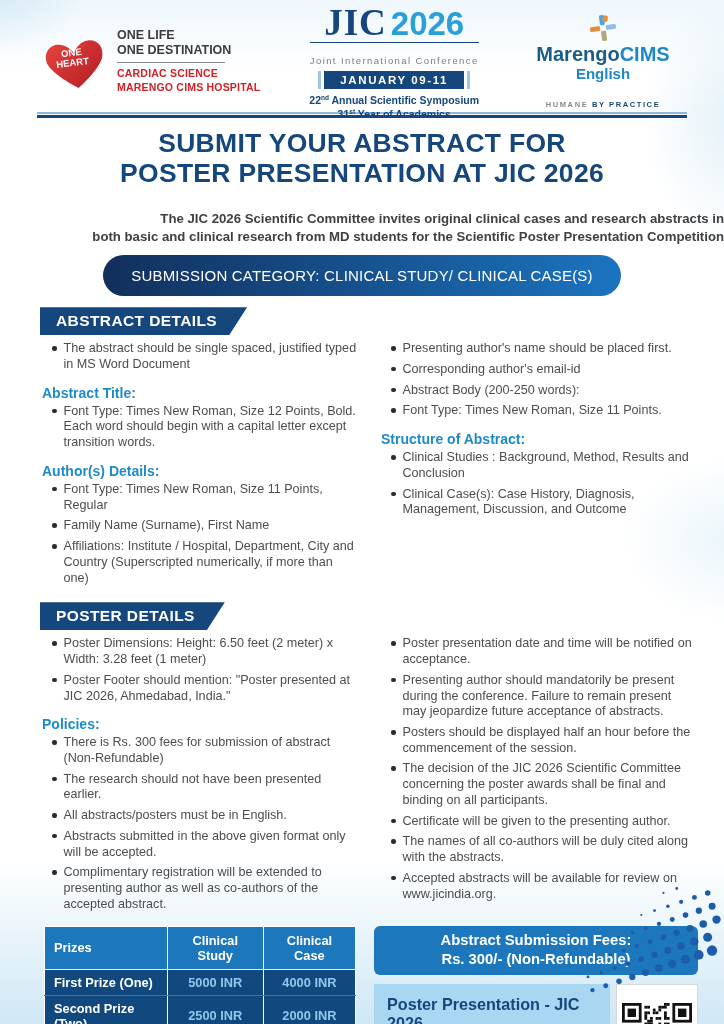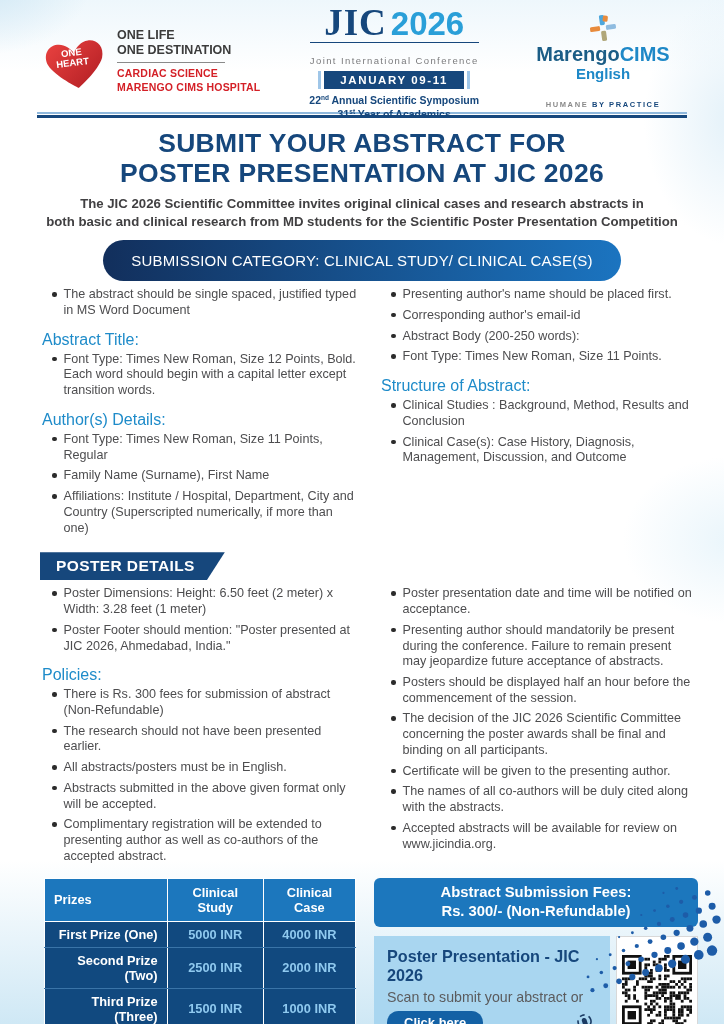--- a/index.html
+++ b/index.html
@@ -34,36 +34,36 @@
   .logo-marengo{ display:flex; flex-direction:column; align-items:center; width:150px; }
   .mg-name{ font-size:20px; font-weight:800; }
   .mg-name .mg-1{ color:#1b5d86; } .mg-name .mg-2{ color:#1e88c7; }
   .mg-hosp{ font-size:15px; font-weight:800; color:#1e88c7; margin-top:-1px; }
   .mg-motto{ font-size:7.5px; letter-spacing:1.6px; margin-top:18px; }
   .mg-motto .mm-1{ color:#8a8a8a; font-weight:700; } .mg-motto .mm-2{ color:#16477c; font-weight:800; }
   .header-rule{ width:650px; margin:2px auto 0; height:6px;
     background:linear-gradient(180deg,#8fb8dc 0 1.5px, rgba(0,0,0,0) 1.5px 2.5px, #16477c 2.5px 100%); }
   
   .title{ margin-top:10px; text-align:center; color:#16477c; font-size:26.5px; font-weight:800; line-height:1.14; letter-spacing:.3px; }
-  .intro{ margin-top:7px; text-align:center; color:#414042; font-size:13.2px; font-weight:700; line-height:1.32; }
+  .intro{ margin-top:22px; text-align:right; color:#414042; font-size:13.2px; font-weight:700; line-height:1.32; }
   .pill-row{ text-align:center; margin-top:10px; }
   .pill{ display:inline-block; background:linear-gradient(90deg,#122f5c,#1b74c0); color:#fff; font-size:15px; font-weight:400; padding:12px 28px; border-radius:999px; letter-spacing:.2px;text-align:center; }
   
   .banner{ display:inline-block; margin:11px 0 0 40px; background:#16477c; color:#fff; font-size:15.5px; font-weight:800; letter-spacing:.4px; padding:5px 30px 5px 16px; clip-path:polygon(0 0,100% 0,calc(100% - 18px) 100%,0 100%); }
   .cols{ display:grid; grid-template-columns:1fr 1fr; column-gap:22px; padding:4px 26px 0 42px; }
   .bullet{ display:flex; gap:7px; margin:2px 0 5px 10px; font-size:12.6px; color:#4d4d4f; line-height:1.25; }
   .bullet .dot{ width:4.5px; height:4.5px; border-radius:50%; background:#2b2b2b; margin-top:5px; flex:none; }
-  .subhead{ color:#1e8bc9; font-weight:400; font-size:16px; margin:12px 0 3px; }
+  .subhead{ color:#1e8bc9; font-weight:700; font-size:14px; margin:12px 0 3px; }
   
   .bottom{ display:grid; grid-template-columns:312px 1fr; column-gap:18px; padding:8px 26px 0 44px; }
   table.prizes{ width:100%; border-collapse:collapse; font-size:12.8px; }
   .prizes th{ background:#1c77bd; color:#fff; font-weight:800; padding:6px 9px; text-align:left; border:1.5px solid #fff; }
   .prizes th.c, .prizes td.c{ text-align:center; }
   .prizes td{ background:#11497f; color:#8fc9ef; font-weight:800; padding:5px 9px; border:1px solid #3a74a8; border-left:1.5px solid #fff; border-right:1.5px solid #fff; }
-  .prizes td.label{ color:#fff; text-align:right;margin-top:32px; }
+  .prizes td.label{ color:#fff; text-align:left;margin-top:32px; }
   .fees{ background:#1c77bd; color:#fff; text-align:center; font-size:14.8px; font-weight:800; line-height:1.32; padding:5px 4px; border-radius:6px; }
   .scan-row{ display:flex; gap:6px; margin-top:9px; align-items:stretch; }
   .scan-box{ position:relative; flex:1; background:#a9d6f0; padding:11px 13px 10px; }
   .scan-title{ font-size:16.2px; font-weight:800; color:#16477c; }
   .scan-sub{ font-size:14.2px; color:#5b5b5d; margin:4px 0 6px; }
   .click-btn{ display:inline-block; background:#1361a5; color:#fff; font-size:13px; font-weight:800; padding:4px 17px; border-radius:999px; border:none; cursor:pointer; }
   .hand{ position:absolute; right:6px; bottom:-6px; }
   .qr-box{ width:82px; background:#fff; border:1px solid #d8d8d8; display:flex; align-items:center; justify-content:center; }
   .dots-svg{ position:absolute; right:0; bottom:0; pointer-events:none; }
 </style>
@@ -140,20 +140,21 @@
   </div>
   <div class="intro">
     <div>The JIC 2026 Scientific Committee invites original clinical cases and research abstracts in</div>
     <div>both basic and clinical research from MD students for the Scientific Poster Presentation Competition</div>
   </div>
   <div class="pill-row">
     <span class="pill">SUBMISSION CATEGORY: CLINICAL STUDY/ CLINICAL CASE(S)</span>
   </div>
 
   
+  <div class="banner">ABSTRACT DETAILS</div>
   <div class="cols">
     <div>
         <div class="bullet">
           <span class="dot"></span>
           <span>The abstract should be single spaced, justified typed in MS Word Document</span>
         </div>
         <div class="subhead">Abstract Title:</div>
         <div class="bullet">
           <span class="dot"></span>
           <span>Font Type: Times New Roman, Size 12 Points, Bold. Each word should begin with a capital letter except transition words.</span>

